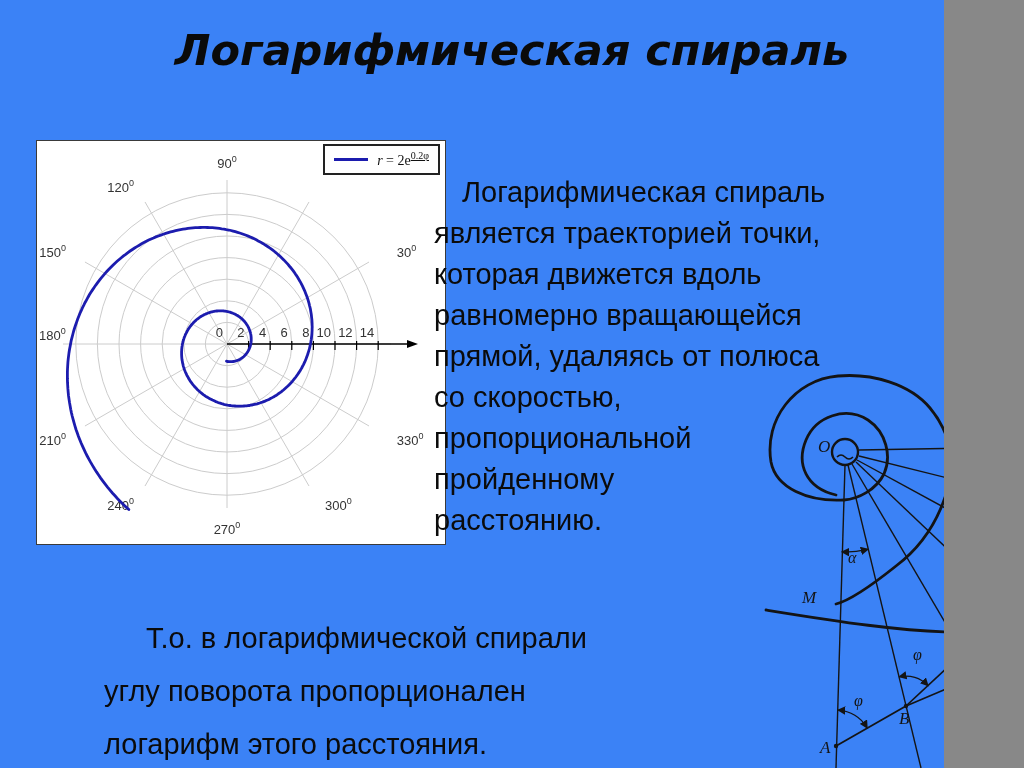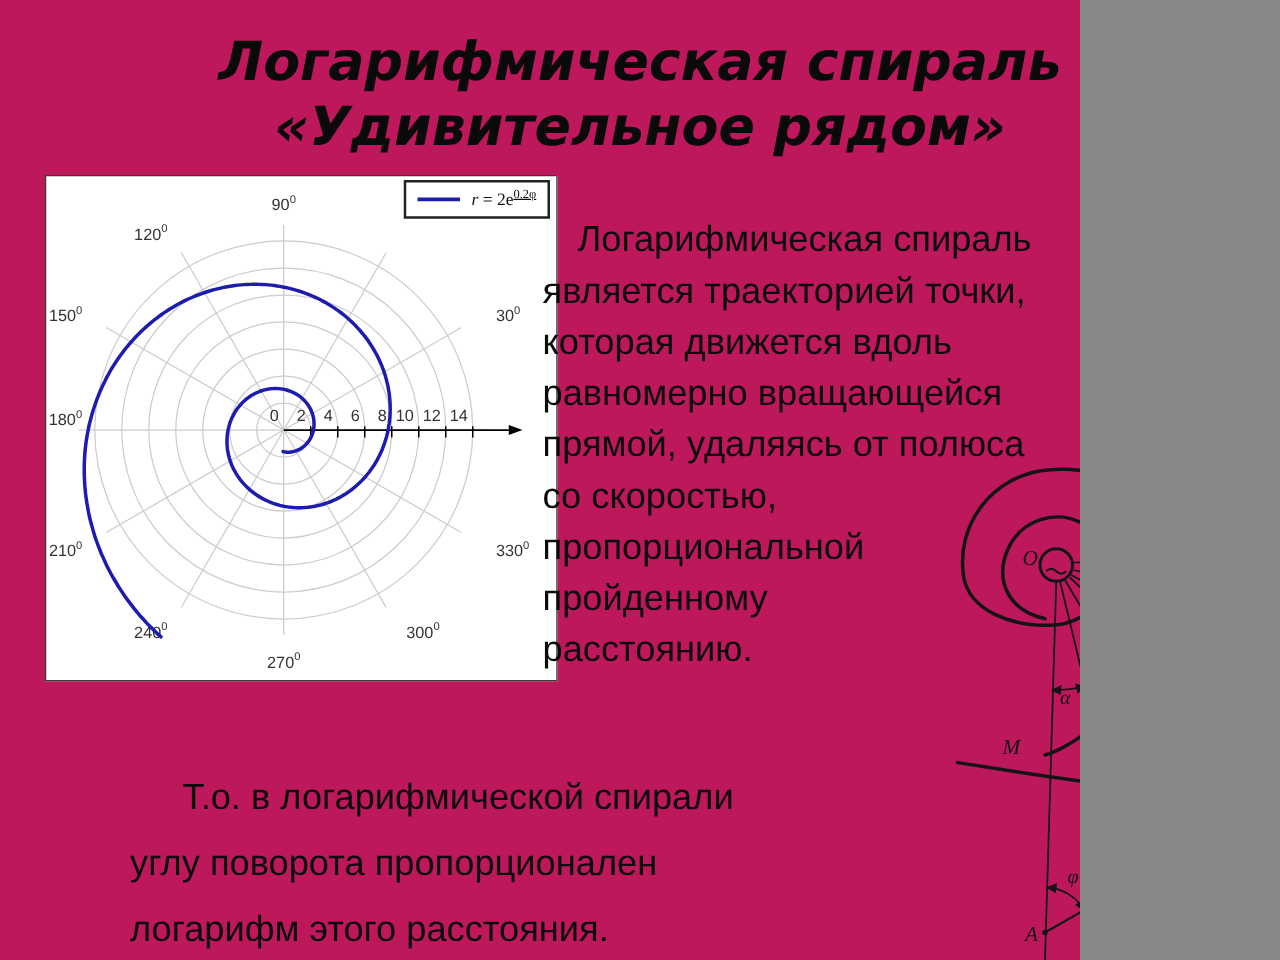--- a/index.html
+++ b/index.html
@@ -1,17 +1,17 @@
 <!DOCTYPE html>
 <html><head>
 <meta charset="utf-8">
 <style>
   html,body{margin:0;padding:0;background:#888;}
   .slide{
-    position:relative; width:864px; height:768px; background:#be185d;
+    position:relative; width:944px; height:768px; background:#3b82f6;
     overflow:hidden; font-family:"Liberation Sans", sans-serif; color:#000;
   }
   .title{
     position:absolute; left:0; top:24px; width:1024px; text-align:center;
     font-family:"DejaVu Sans", sans-serif;
     font-weight:bold; font-style:italic; font-size:43px; line-height:1.22;
     letter-spacing:0px; color:#0a0a0a;
   }
   .chart-panel{
     position:absolute; left:36px; top:140px; width:410px; height:405px;
@@ -42,21 +42,20 @@
   }
   .diagram{position:absolute; left:758px; top:360px; width:266px; height:408px;}
 </style>
 </head>
 <body>
 
 <div class="slide">
 
   <div class="title">
     <div>Логарифмическая спираль</div>
-    <div>«Удивительное рядом»</div>
   </div>
 
   <div class="chart-panel">
     <svg id="polar-svg" width="408" height="403" viewBox="0 0 408 403">
         <line x1="190" y1="203" x2="354" y2="203" stroke="#cccccc" stroke-width="1"></line>
         <line x1="190" y1="203" x2="332.02816622064796" y2="121.00000000000001" stroke="#cccccc" stroke-width="1"></line>
         <line x1="190" y1="203" x2="272" y2="60.97183377935207" stroke="#cccccc" stroke-width="1"></line>
         <line x1="190" y1="203" x2="190" y2="39" stroke="#cccccc" stroke-width="1"></line>
         <line x1="190" y1="203" x2="108.00000000000004" y2="60.97183377935204" stroke="#cccccc" stroke-width="1"></line>
         <line x1="190" y1="203" x2="47.97183377935204" y2="121.00000000000001" stroke="#cccccc" stroke-width="1"></line>

